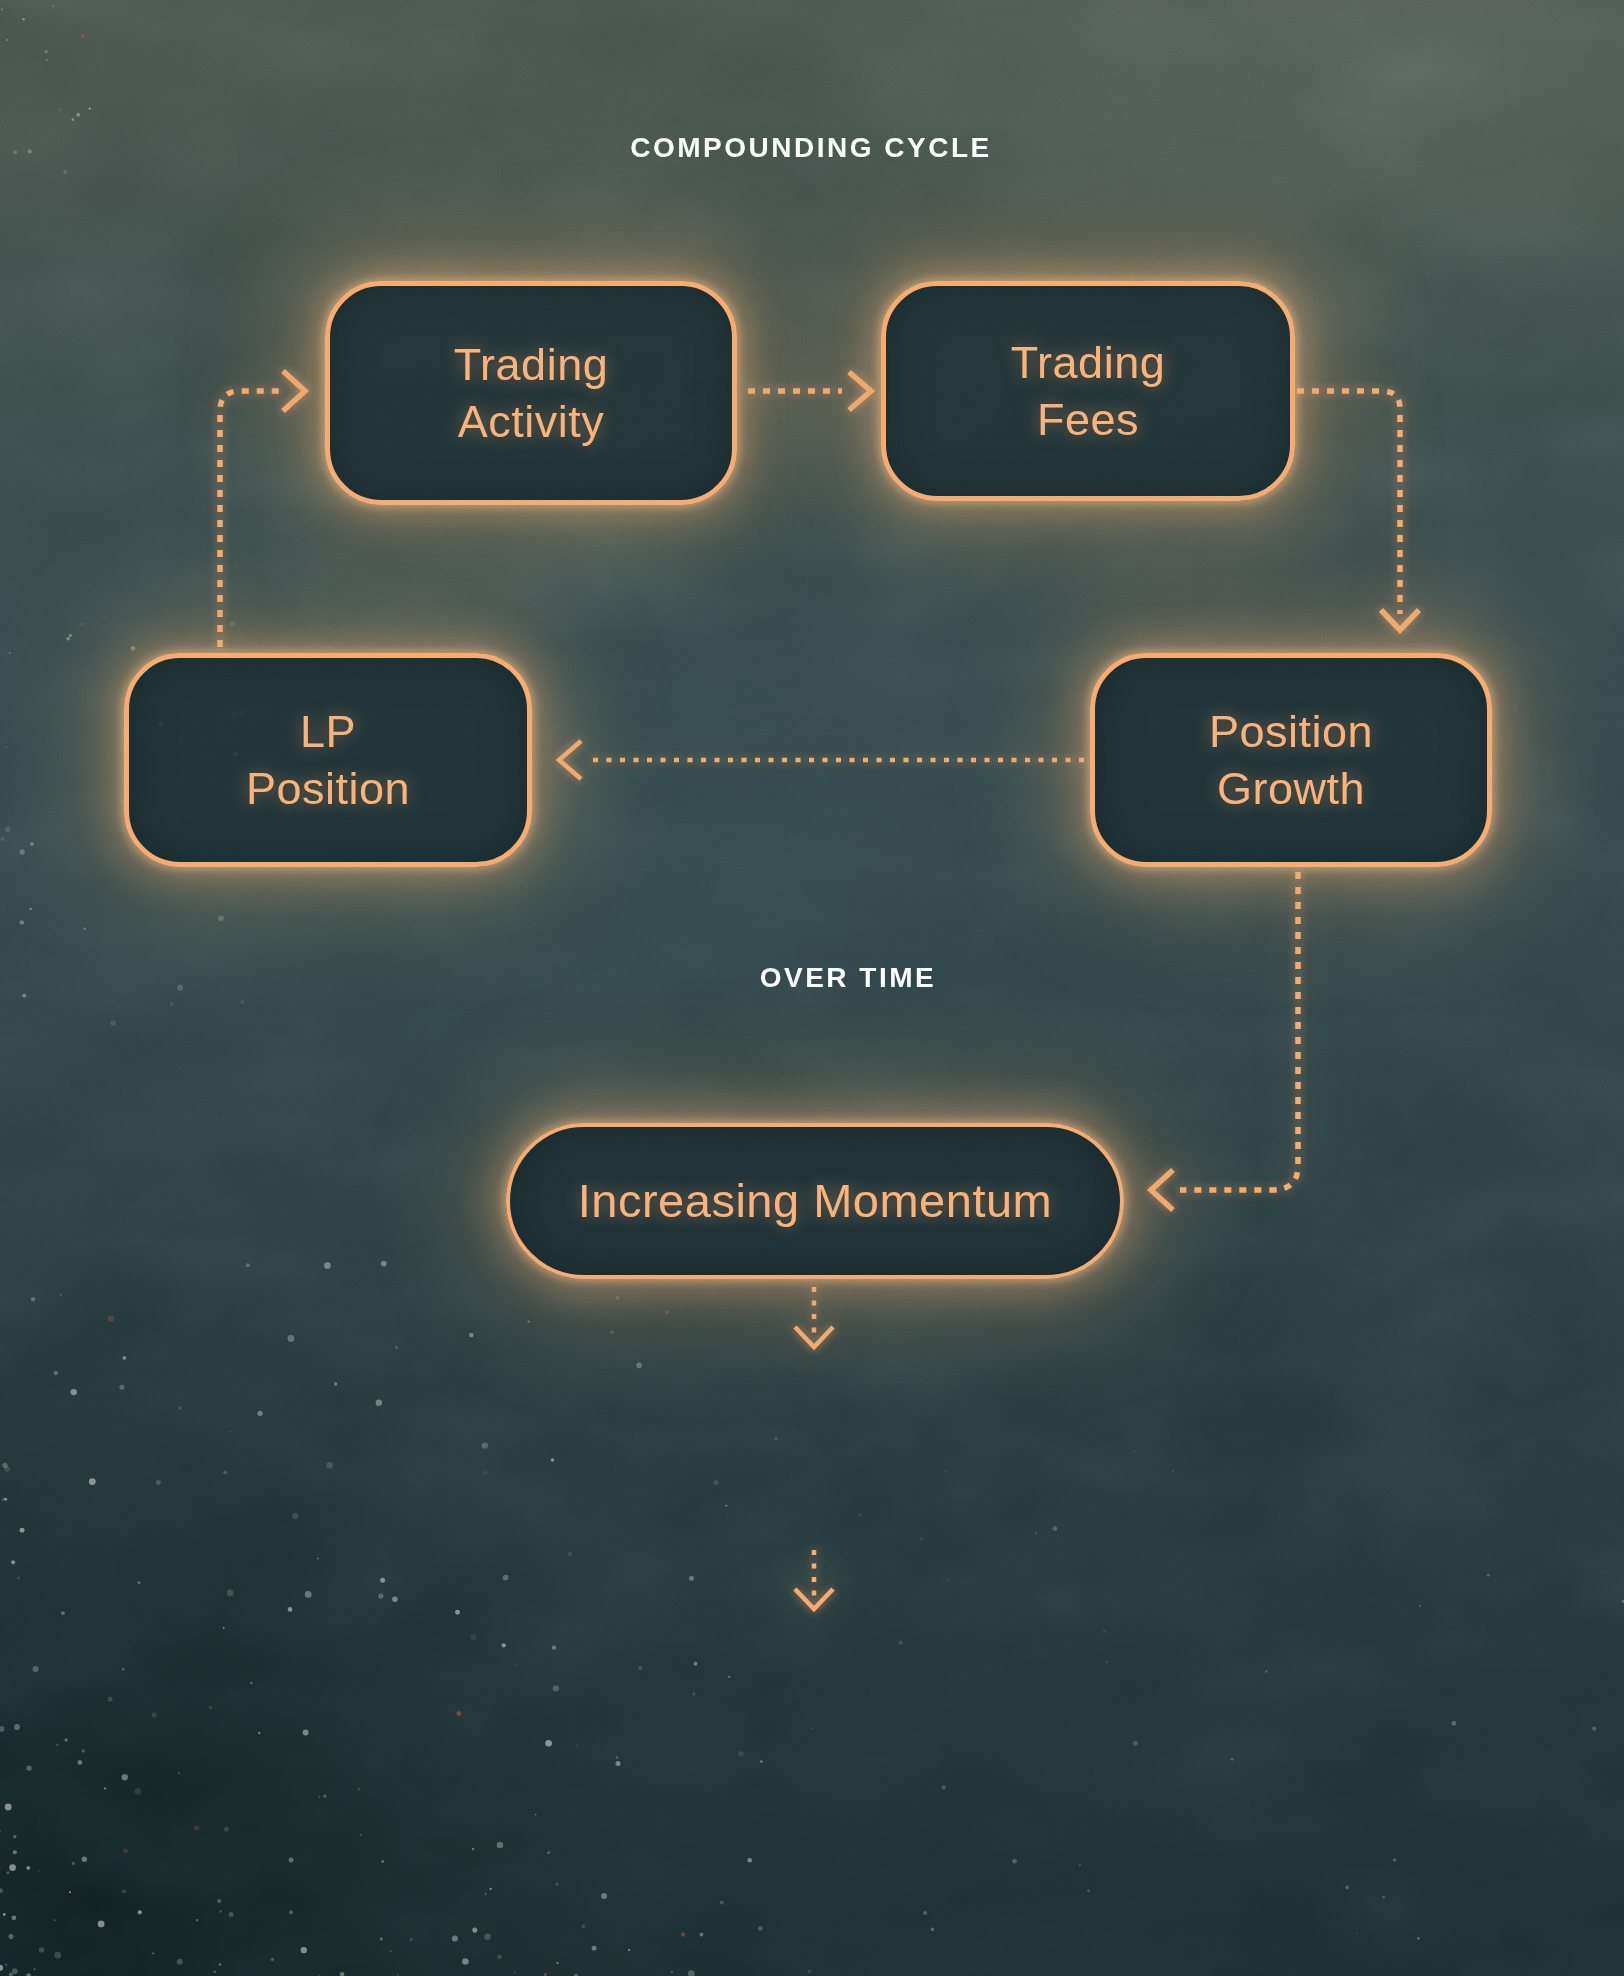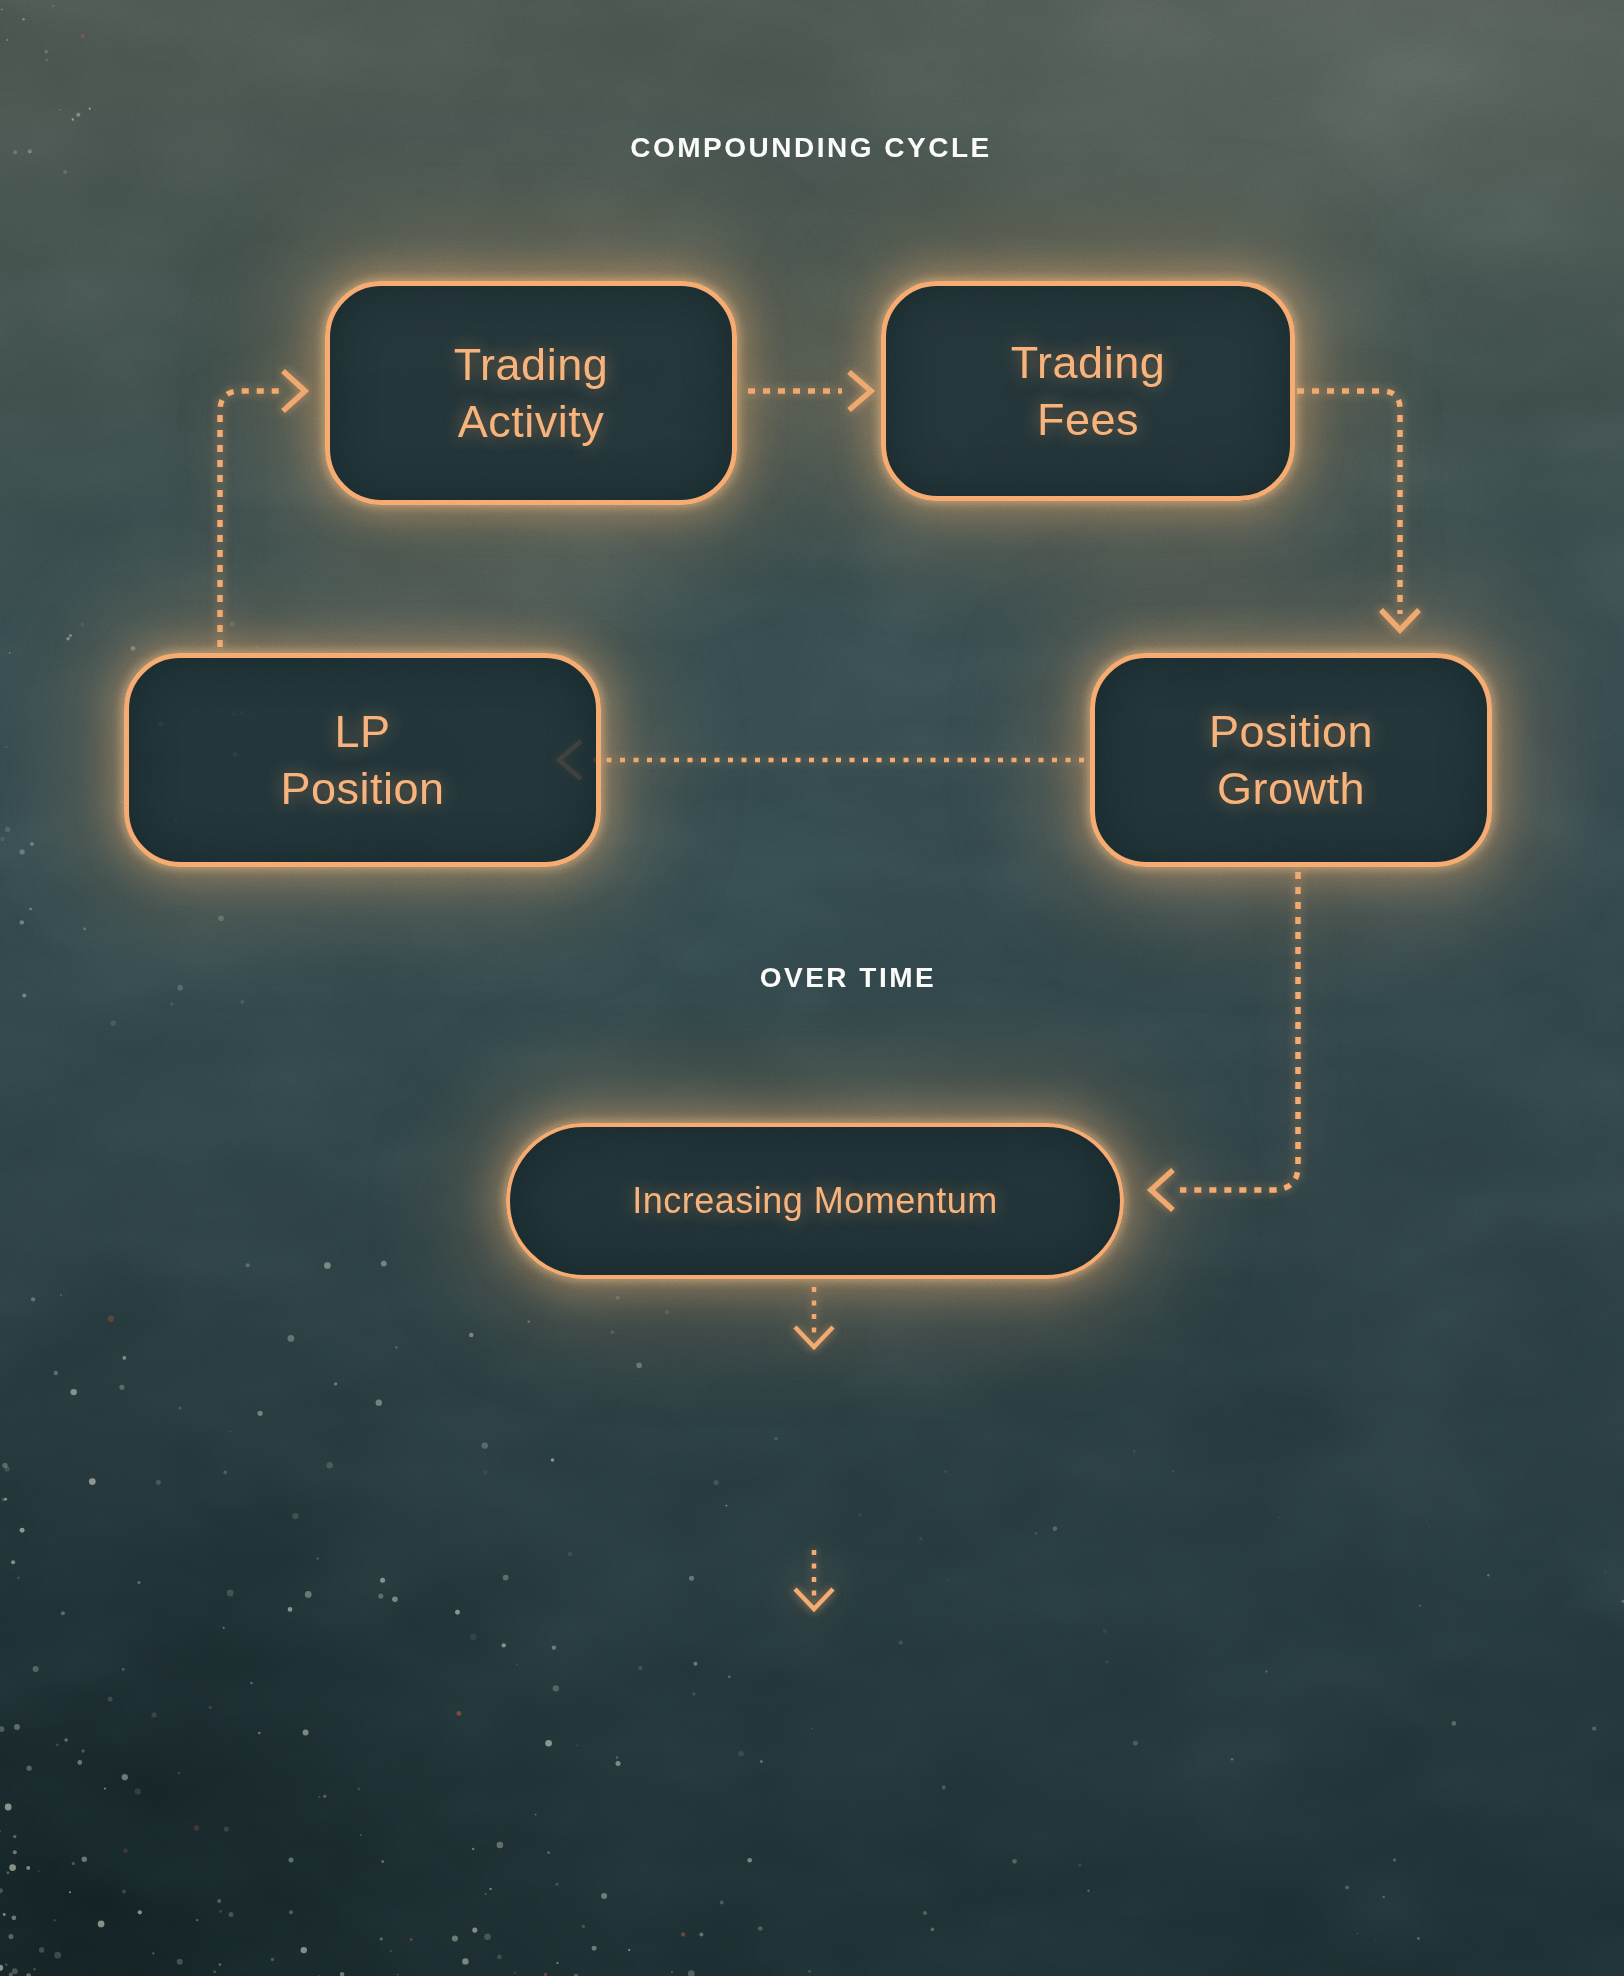--- a/index.html
+++ b/index.html
@@ -47,21 +47,21 @@
   .node-text{
     color:var(--accent-bright);
     font-weight:normal;
     font-size:45px;
     line-height:1.27;
     text-align:center;
     letter-spacing:.5px;
     text-shadow:0 0 18px rgba(246,170,110,0.45);
   }
   .node-text span{display:block;}
-  .node.wide .node-text{font-size:36px;}
+  .node.wide .node-text{font-size:47px;}
   svg.connectors{
     position:absolute;inset:0;width:100%;height:100%;
     pointer-events:none;
     filter:drop-shadow(0 0 5px rgba(247,176,118,0.60)) drop-shadow(0 0 20px rgba(228,164,104,0.30));
   }
   .dash{fill:none;stroke:var(--accent);stroke-width:5.5;stroke-dasharray:7 8;}
   .dash.thin{stroke-width:4.5;stroke-dasharray:5 8.5;}
   .head{fill:none;stroke:var(--accent);stroke-width:5.5;stroke-linejoin:miter;}
   .head.thin{stroke-width:4.5;}
 </style>
@@ -372,21 +372,21 @@
     </div>
   </div>
 
   <div class="node" style="left:881px;top:281px;width:414px;height:220px;">
     <div class="node-text">
       <span>Trading</span>
       <span>Fees</span>
     </div>
   </div>
 
-  <div class="node" style="left:124px;top:653px;width:477px;height:214px;">
+  <div class="node" style="left:124px;top:653px;width:408px;height:214px;">
     <div class="node-text">
       <span>LP</span>
       <span>Position</span>
     </div>
   </div>
 
   <div class="node" style="left:1090px;top:653px;width:402px;height:214px;">
     <div class="node-text">
       <span>Position</span>
       <span>Growth</span>

